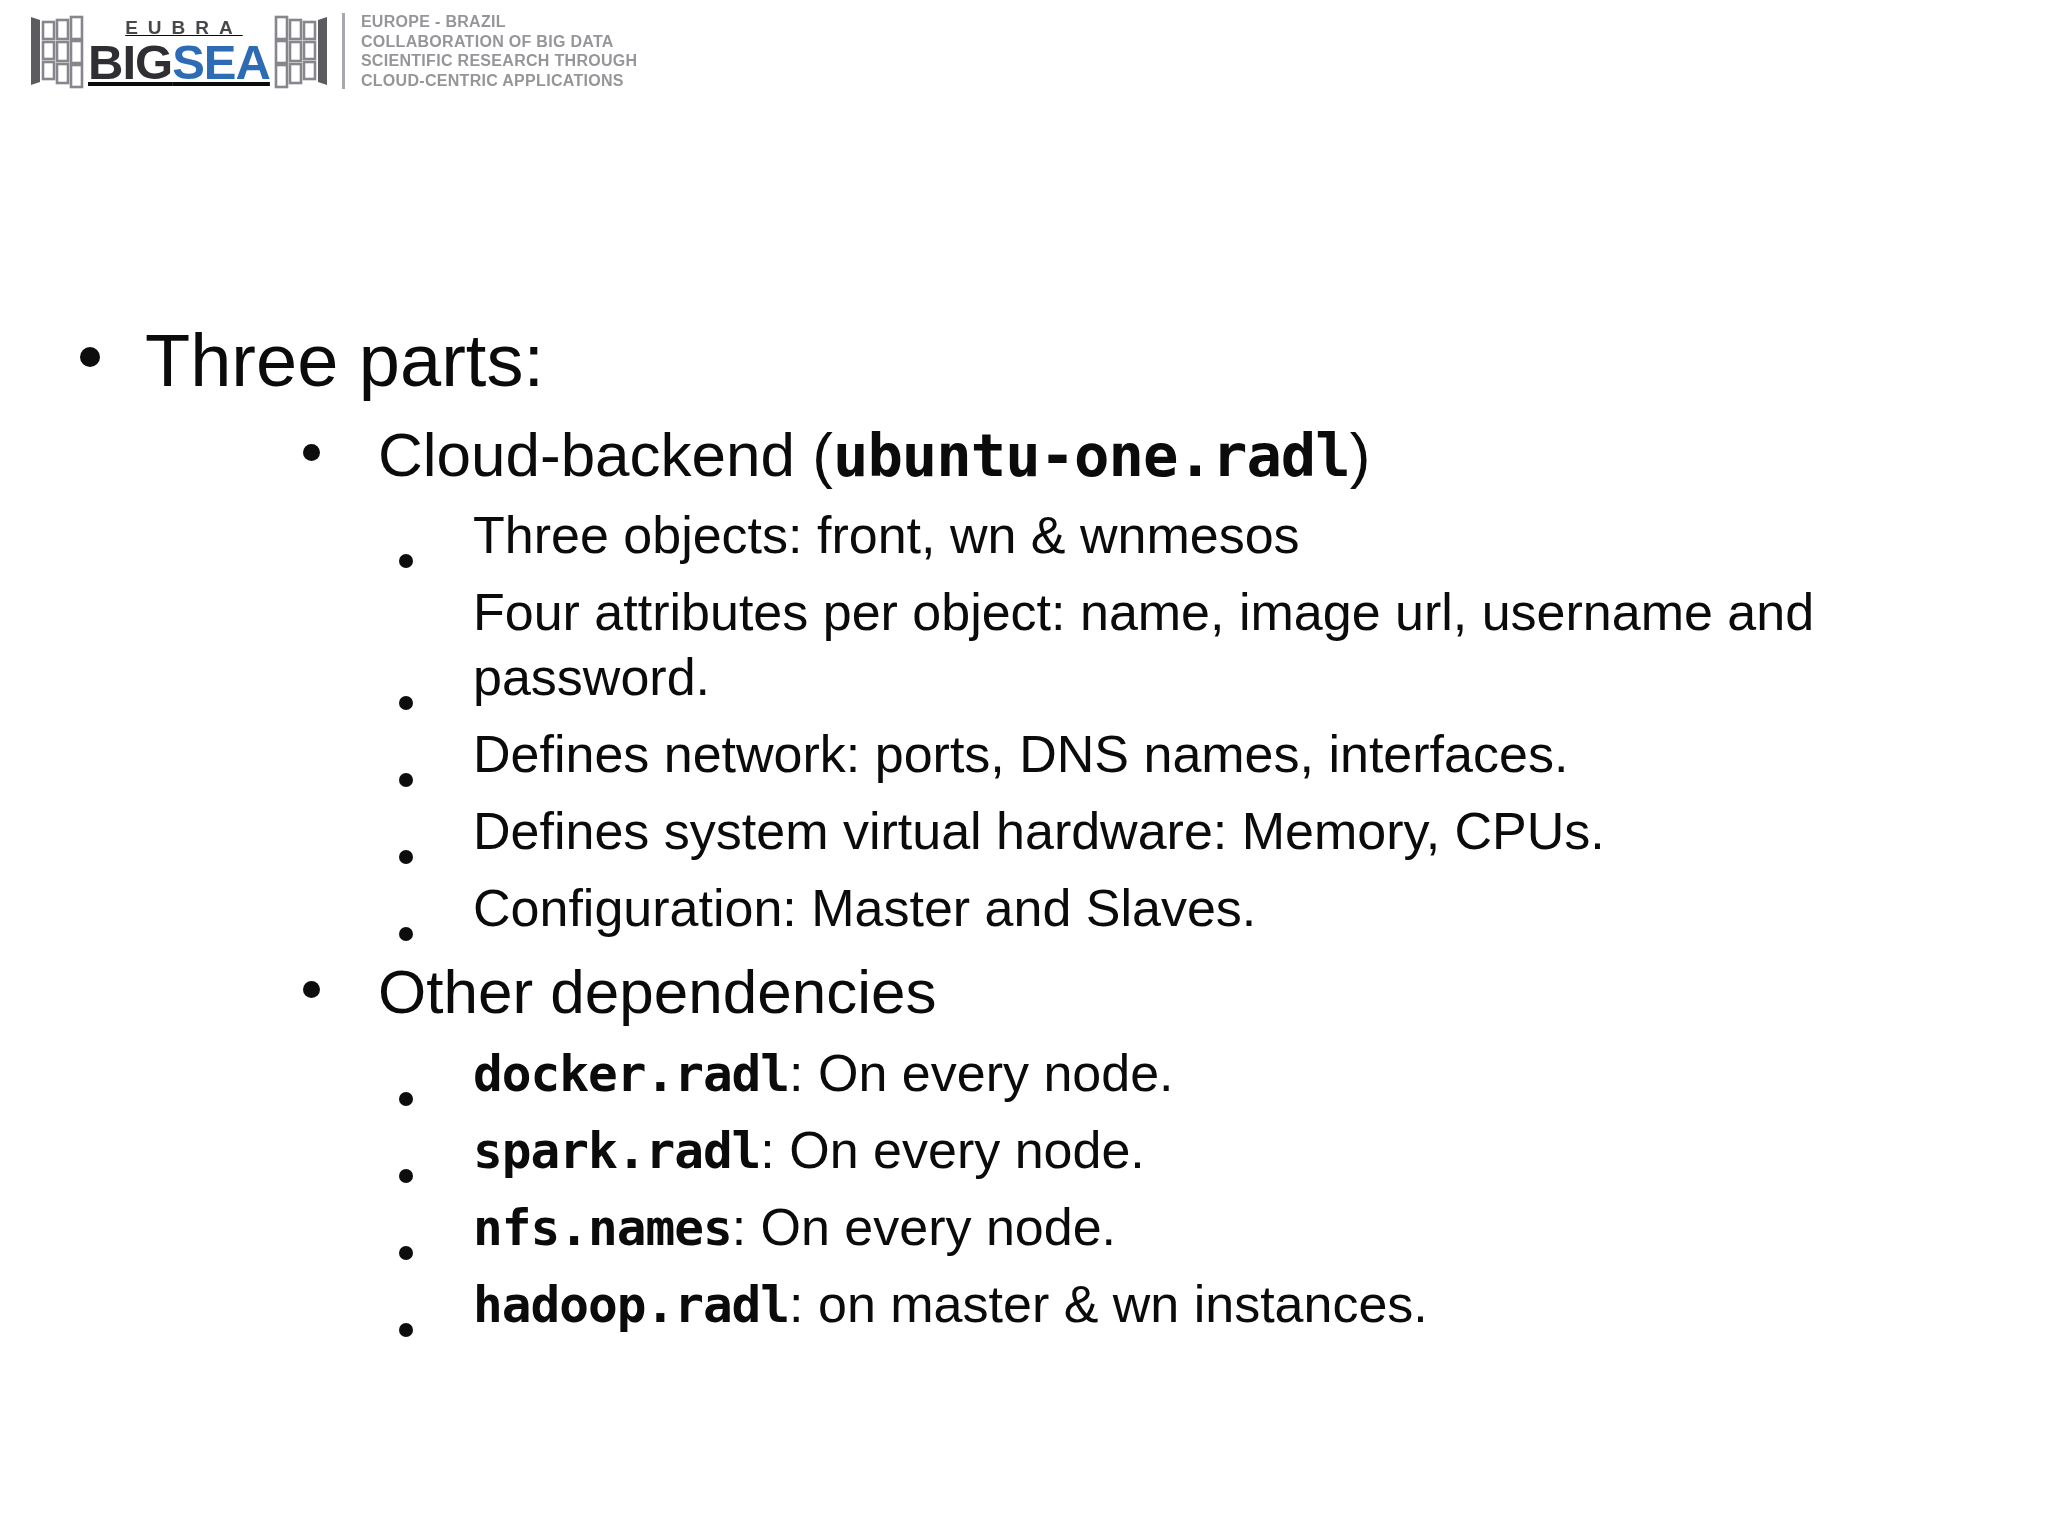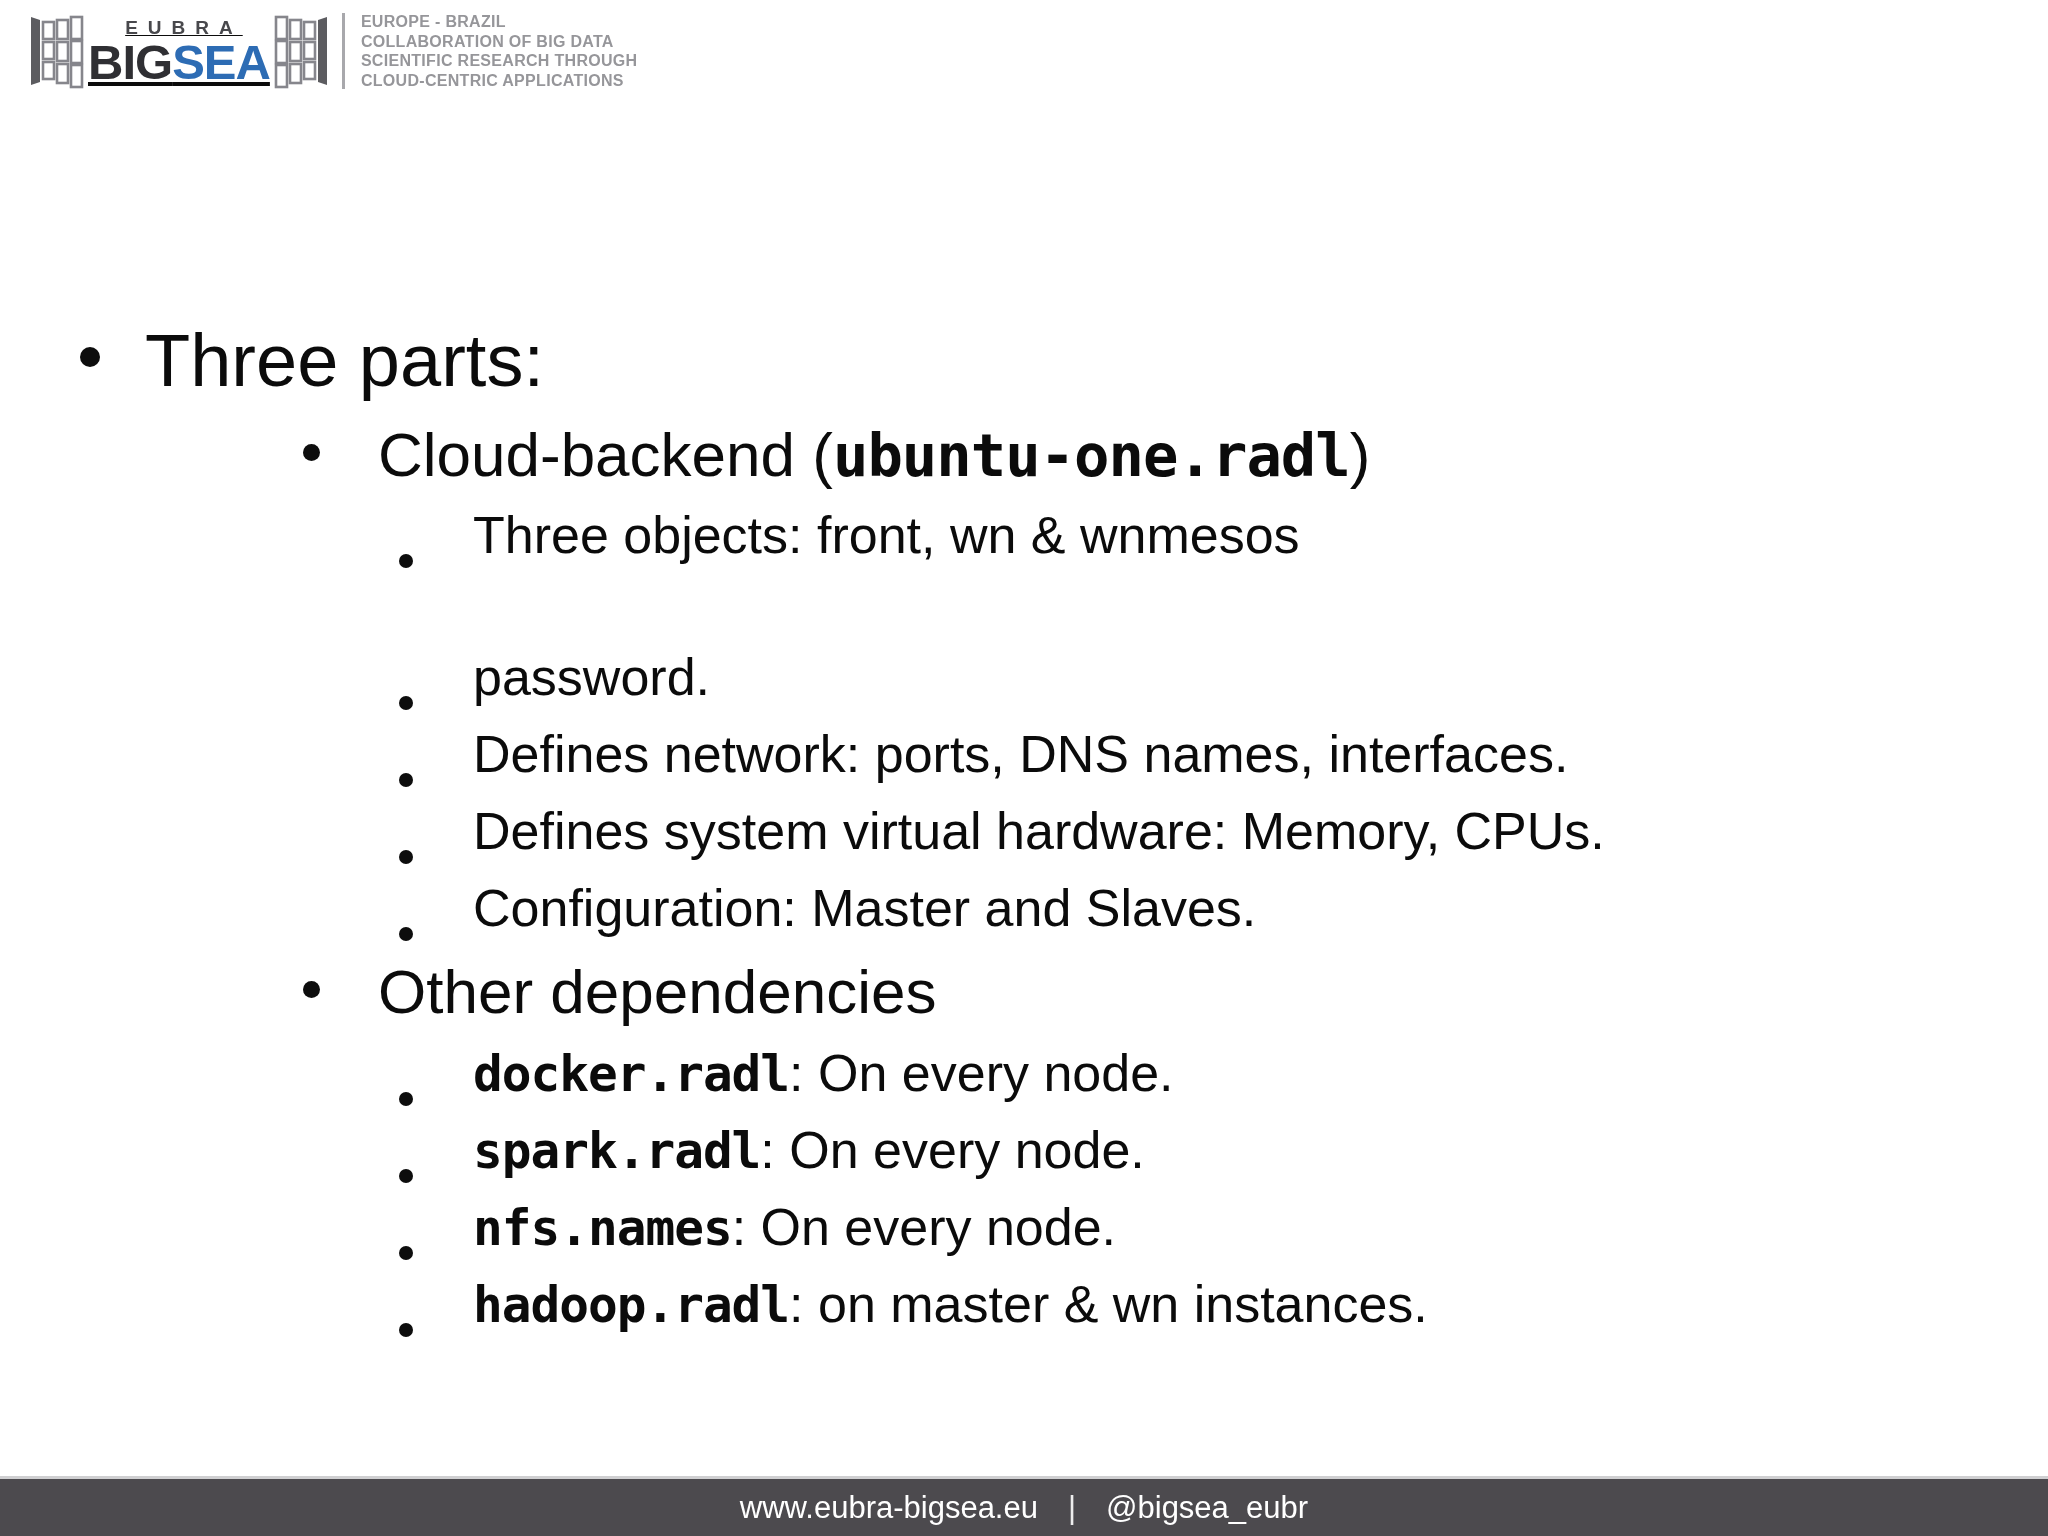--- a/index.html
+++ b/index.html
@@ -149,21 +149,21 @@
       <span class="txt"><span>Cloud-backend (</span><span class="mono">ubuntu-one.radl</span><span>)</span></span>
     </div>
 
     <div class="item l3">
       <span class="dot"></span>
       <span class="txt">Three objects: front, wn &amp; wnmesos</span>
     </div>
 
     <div class="item l3">
       <span class="dot"></span>
-      <span class="txt"><br><span>password.</span></span>
+      <span class="txt"><span>Four attributes per object: name, image url, username and</span><br><span>password.</span></span>
     </div>
 
 
     <div class="item l3">
       <span class="dot"></span>
       <span class="txt">Defines network: ports, DNS names, interfaces.</span>
     </div>
 
     <div class="item l3">
       <span class="dot"></span>
@@ -195,19 +195,14 @@
       <span class="txt"><span class="mono">nfs.names</span><span>: On every node.</span></span>
     </div>
 
     <div class="item l3">
       <span class="dot"></span>
       <span class="txt"><span class="mono">hadoop.radl</span><span>: on master &amp; wn instances.</span></span>
     </div>
 
   </main>
 
-  <footer class="footer">
-    <span>www.eubra-bigsea.eu</span>
-    <span class="sep">|</span>
-    <span>@bigsea_eubr</span>
-  </footer>
 
 </div>
 
 </body></html>

